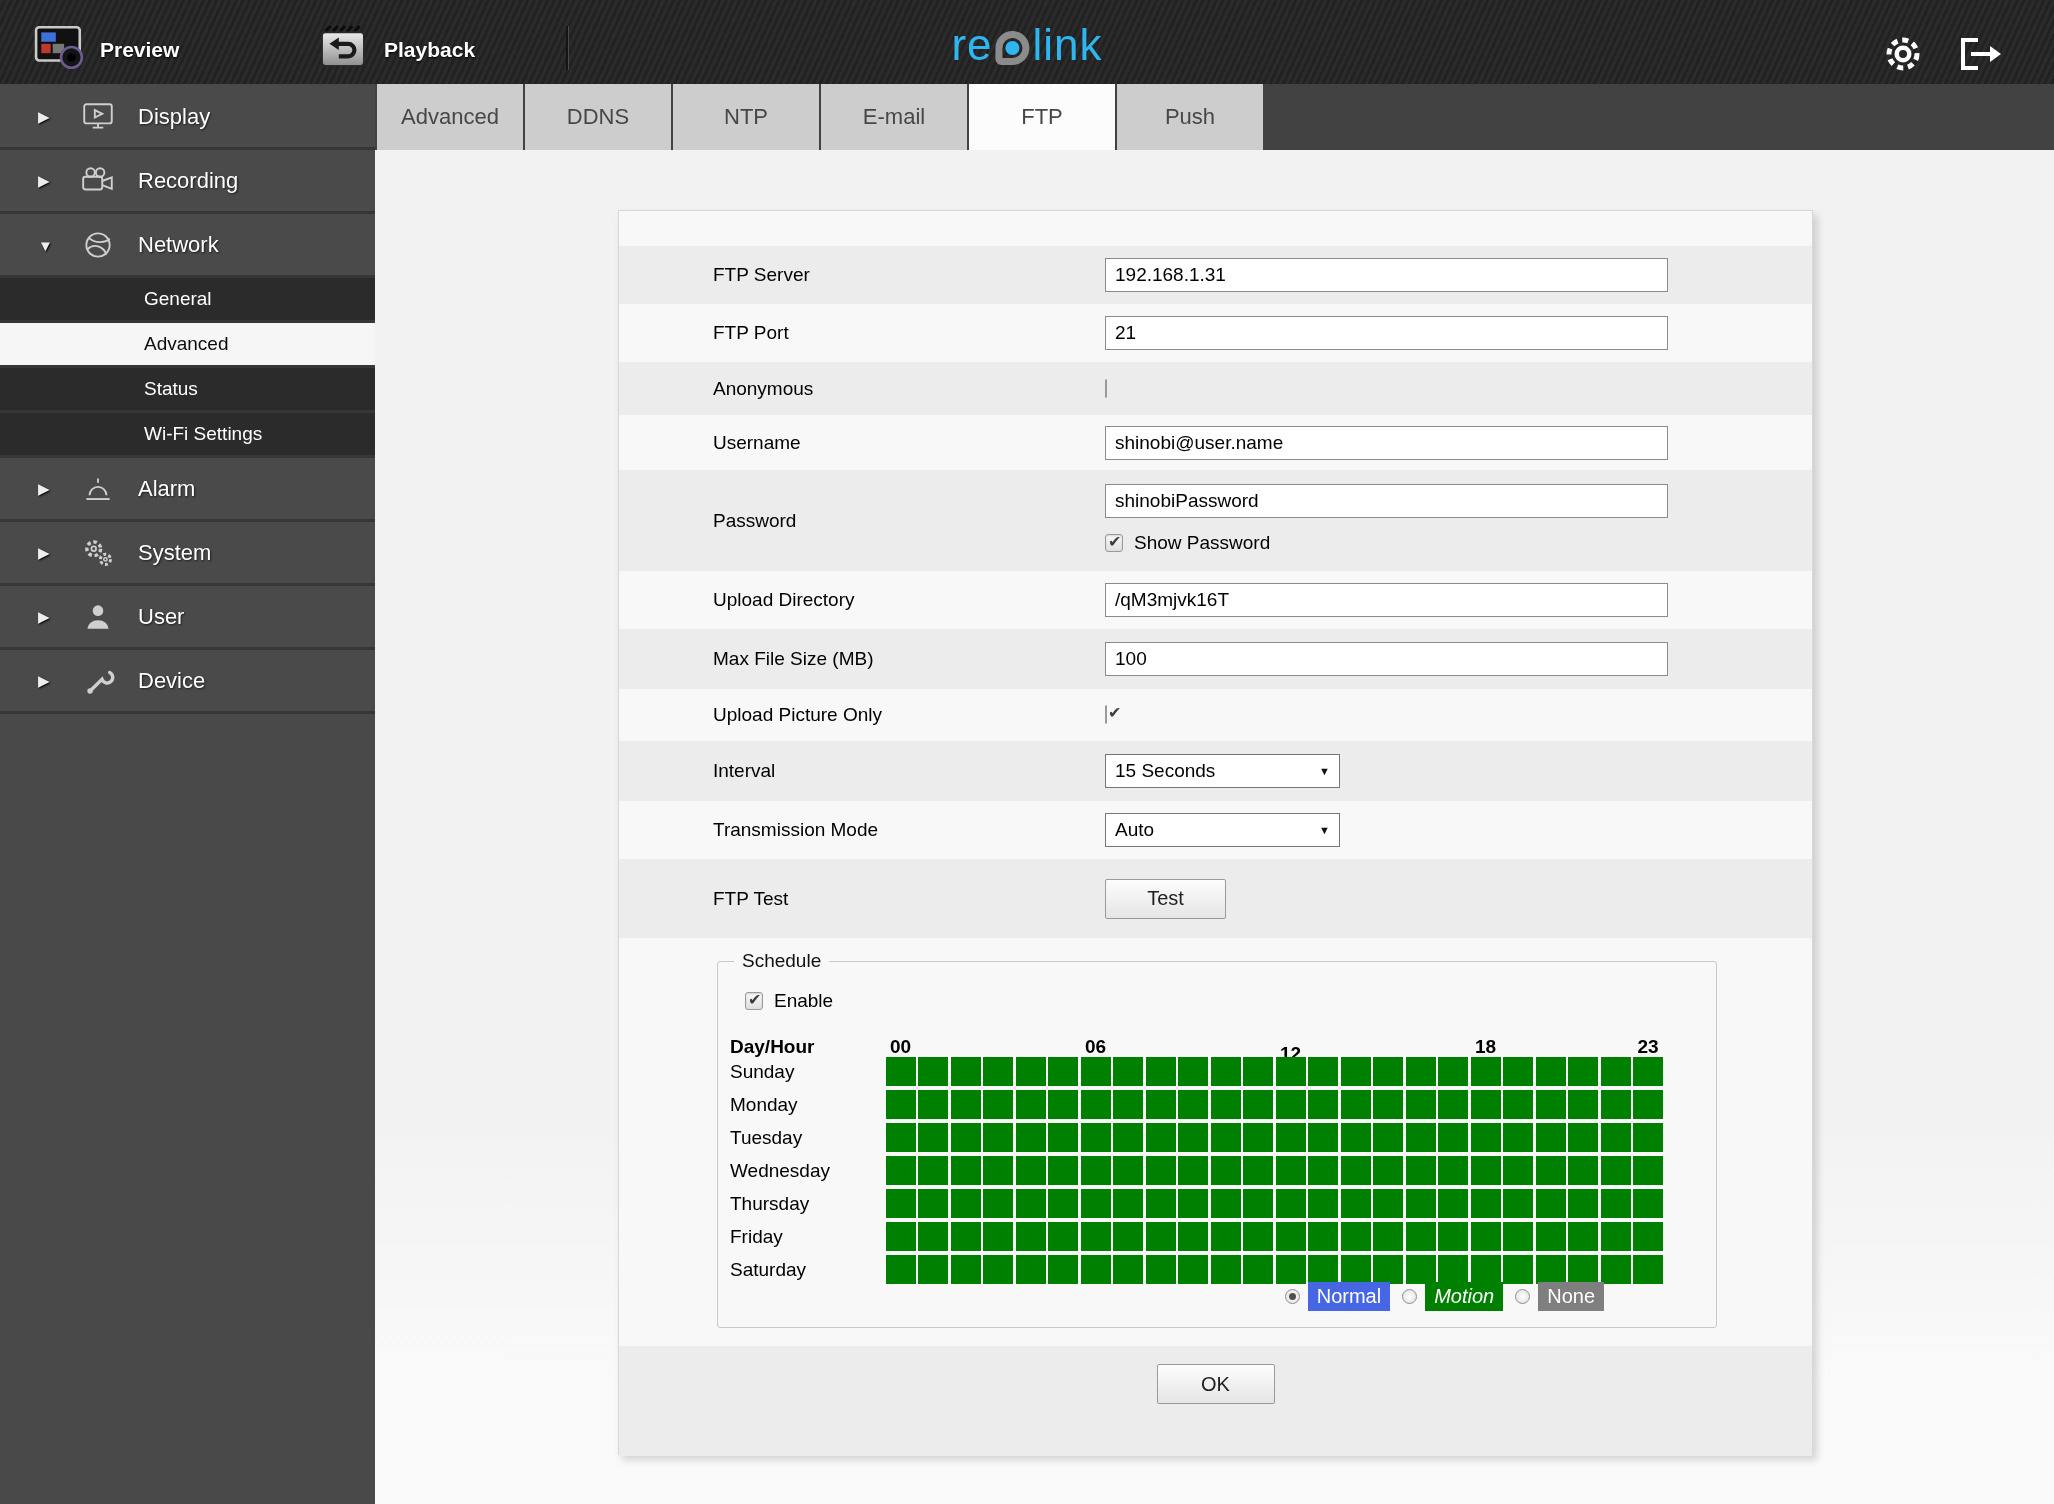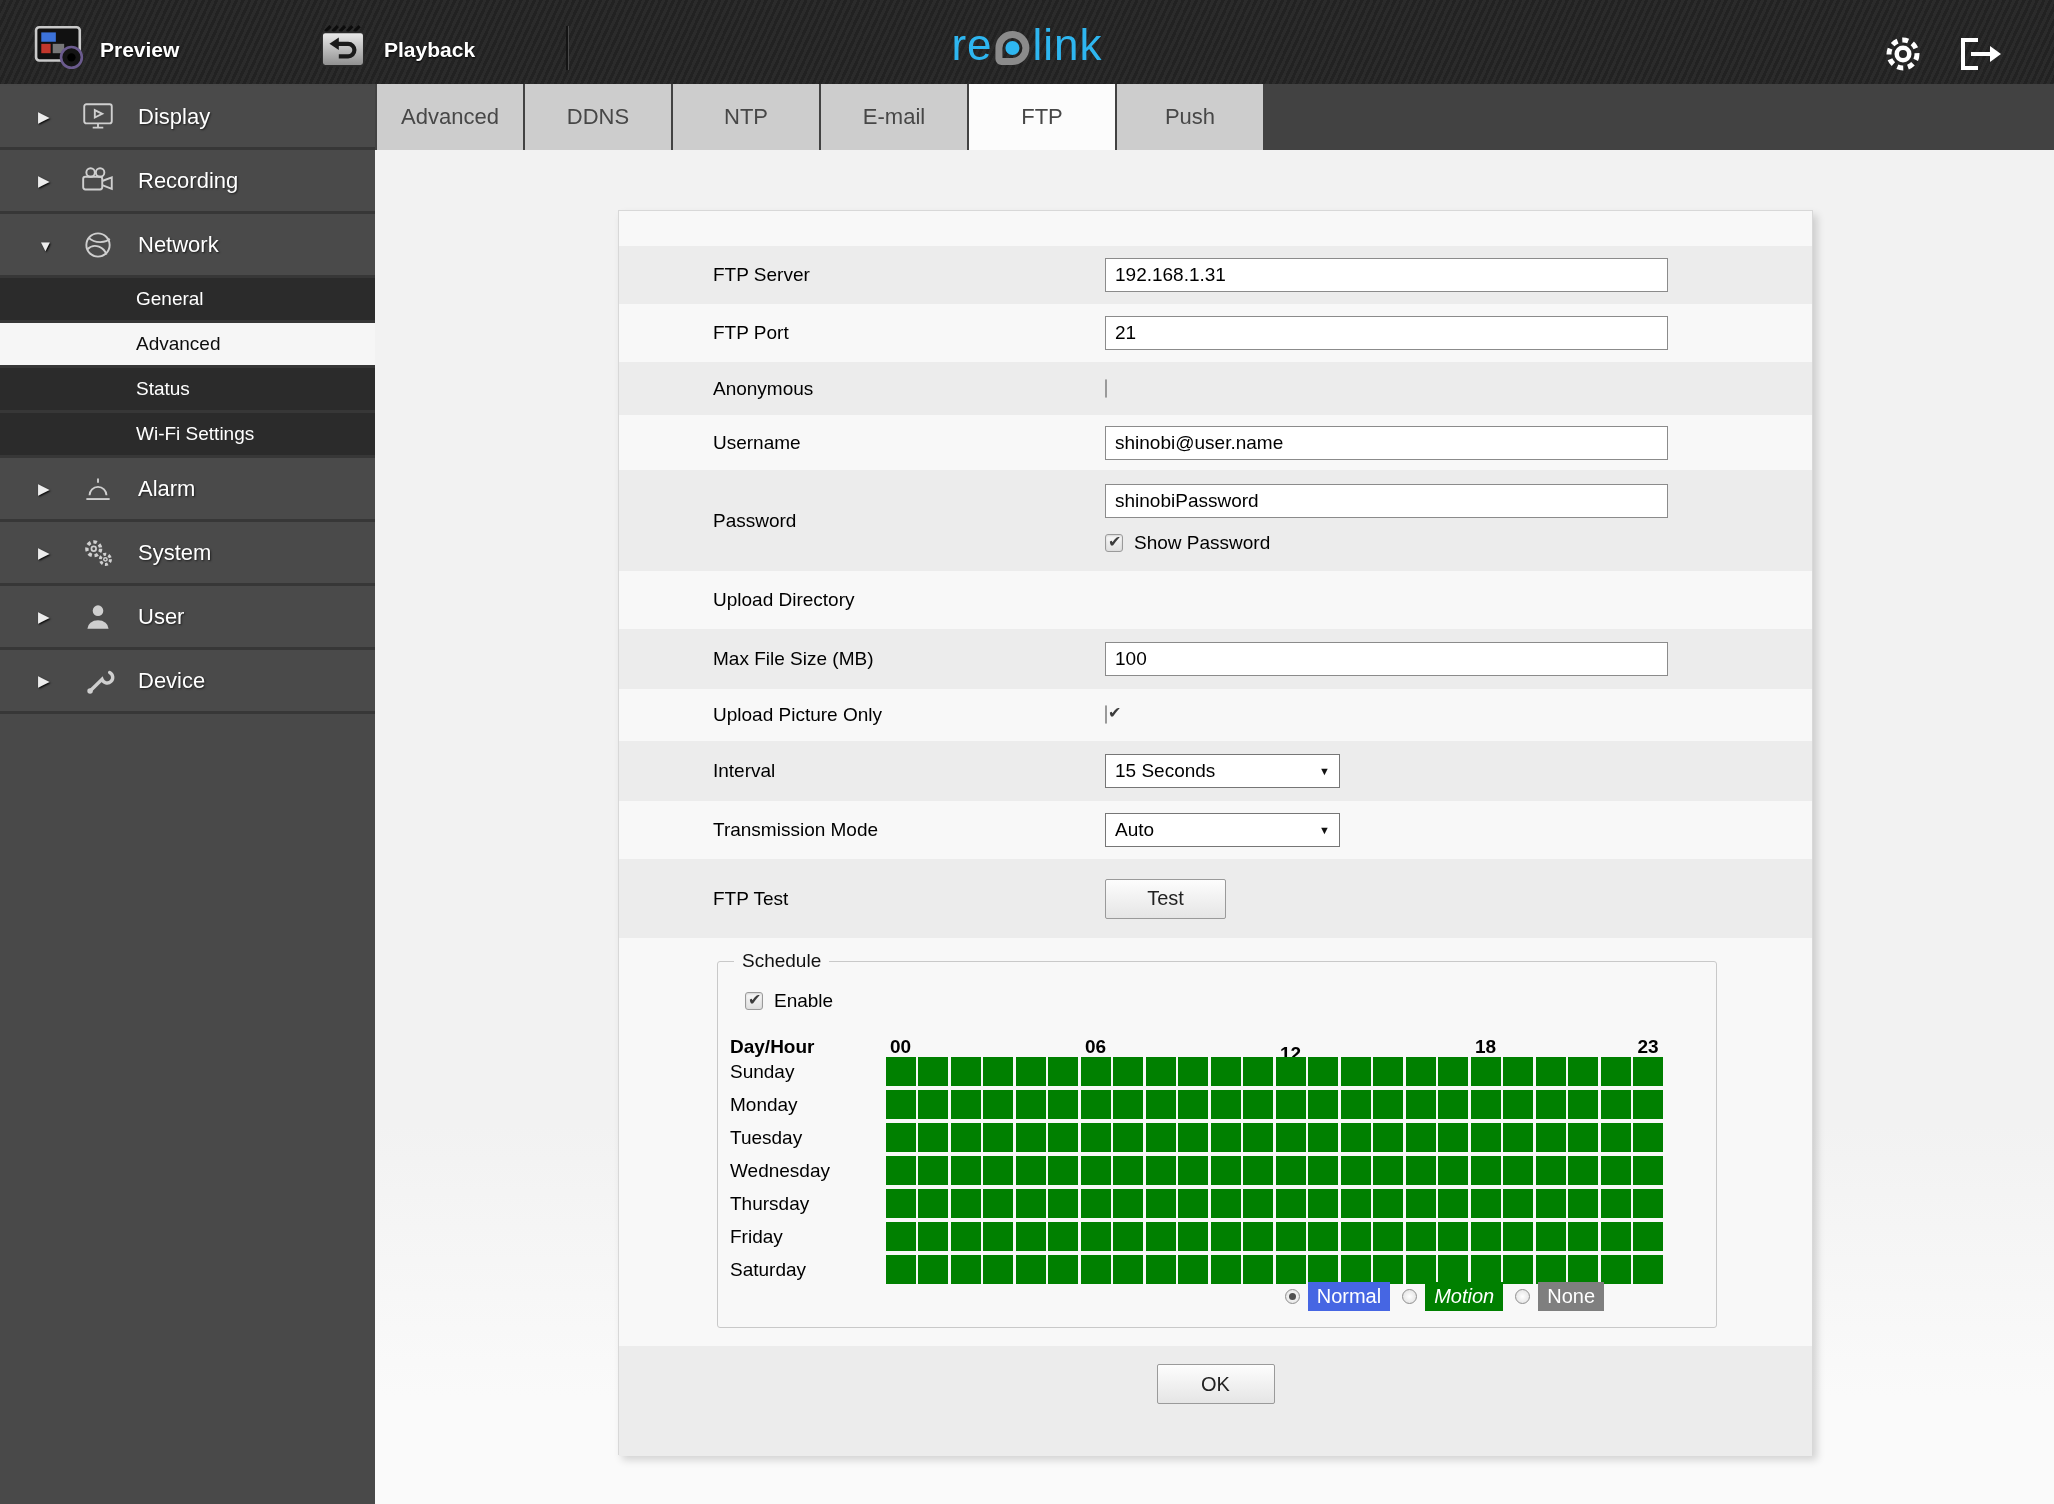--- a/index.html
+++ b/index.html
@@ -27,21 +27,21 @@
     background:#494949;display:flex;flex-direction:column;padding-top:2px;}
   .side-item{position:relative;flex:0 0 auto;border-bottom:3px solid #373737;cursor:pointer;}
   .side-item.top{height:64px;background:#4a4a4a;}
   .side-item.sub{height:45px;background:#2b2b2b;}
   .side-item.sub.selected{background:#f6f6f6;}
   .side-caret{position:absolute;left:38px;top:50%;transform:translateY(-50%);
     font-size:15px;color:#ededed;text-shadow:1px 1px 2px #000;}
   .side-icon{position:absolute;left:80px;top:50%;transform:translateY(-50%);width:36px;height:32px;}
   .side-label{position:absolute;left:138px;top:50%;transform:translateY(-50%);
     color:#fff;font-size:22px;text-shadow:1px 1px 2px rgba(0,0,0,.6);}
-  .side-item.sub .side-label{left:136px;font-size:19px;text-shadow:none;}
+  .side-item.sub .side-label{left:144px;font-size:19px;text-shadow:none;}
   .side-item.sub.selected .side-label{color:#0d0d0d;}
   #side-filler{flex:1 1 auto;background:#494949;}
 
   
   #tabrow{position:absolute;left:375px;top:84px;width:1679px;height:66px;
     background:#424242;display:flex;padding-left:2px;}
   .tab{width:146px;margin-right:2px;height:100%;display:flex;align-items:center;justify-content:center;
     background:#cdcdcd;color:#474747;font-size:22px;cursor:pointer;}
   .tab.active{background:#fcfcfc;}
 
@@ -270,20 +270,21 @@
             <div class="ctl stack">
               <input class="text-input" type="text" value="shinobiPassword" style="">
               <div class="inline-cb">
                 <span class="cb checked"></span>
                 <span>Show Password</span>
               </div>
             </div>
           </div>
           <div class="form-row light" style="height: 58px;">
             <span class="lbl">Upload Directory</span>
+            <div class="ctl"><input class="text-input" type="text" value="/qM3mjvk16T" style=""></div>
           </div>
           <div class="form-row dark" style="height: 60px;">
             <span class="lbl">Max File Size (MB)</span>
             <div class="ctl"><input class="text-input" type="text" value="100" style=""></div>
           </div>
           <div class="form-row light" style="height: 52px;">
             <span class="lbl">Upload Picture Only</span>
             <div class="ctl"><span class="cb checked"></span></div>
           </div>
           <div class="form-row dark" style="height: 60px;">

